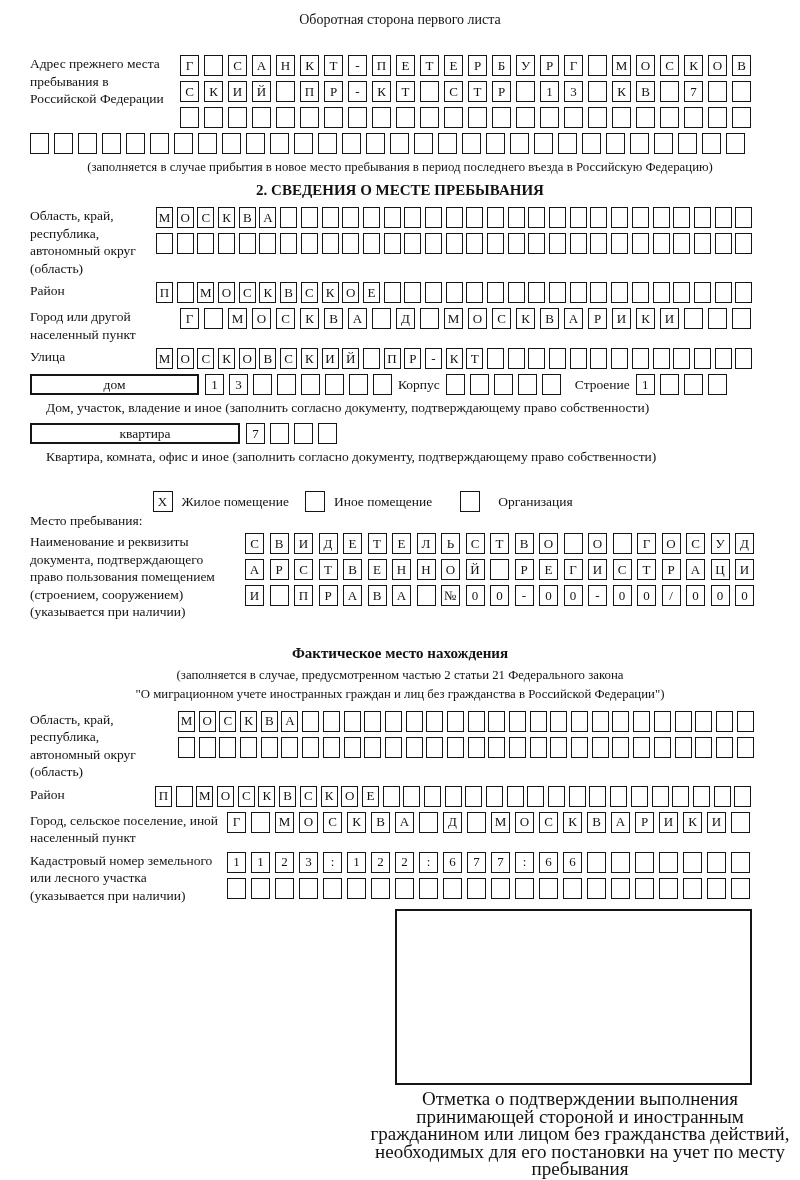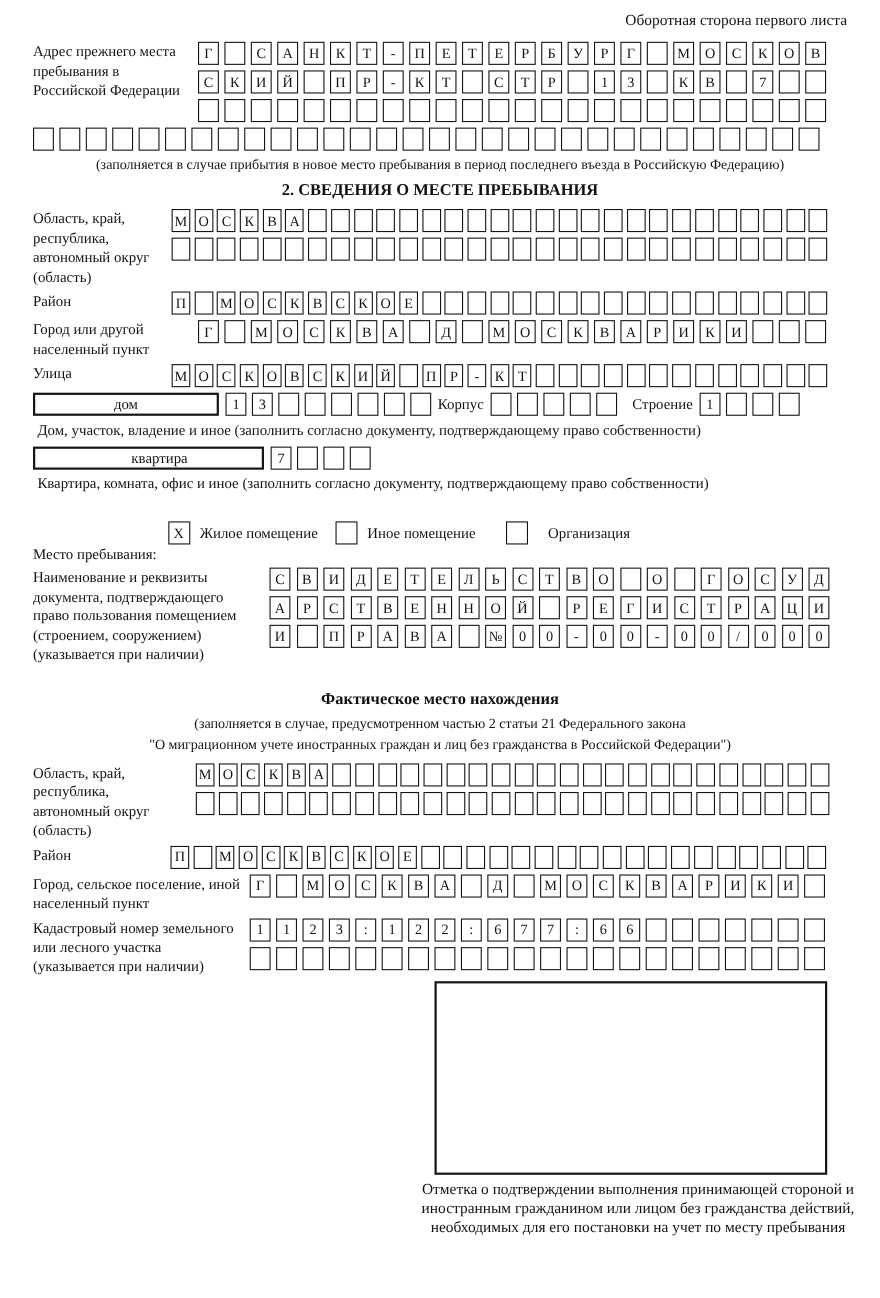--- a/index.html
+++ b/index.html
@@ -1,40 +1,40 @@
 <!DOCTYPE html>
 <html><head>
 <meta charset="utf-8">
 <style>
   html,body{margin:0;padding:0;background:#fff;}
   body{width:800px;height:1180px;overflow:hidden;color:#121212;
        font-family:"Liberation Serif","DejaVu Serif",serif;}
   .page{padding:12px 30px 0 30px;box-sizing:border-box;width:800px;}
-  .topright{text-align:right;font-size:14px;margin-bottom:10px;}
+  .topright{text-align:center;font-size:14px;margin-bottom:27px;}
   .frow{display:flex;align-items:flex-start;margin-bottom:5px;}
   .flabel{font-size:13.5px;line-height:17.5px;flex-shrink:0;box-sizing:border-box;padding-right:8px;}
   .lw150{width:150px;} .lw126{width:126px;} .lw148{width:148px;}
   .lw125{width:125px;} .lw197{width:197px;} .lw215{width:215px;}
   .stack{display:flex;flex-direction:column;gap:5px;}
   .cells{display:flex;gap:3.7px;}
   .cells.g5{gap:5px;} .cells.g55{gap:5.5px;}
   .cell{width:17px;height:21px;border:1.6px solid #151515;box-sizing:border-box;
         display:flex;align-items:center;justify-content:center;font-size:13px;flex-shrink:0;}
   .w19 .cell{width:19px;}
   .note{font-size:12.8px;text-align:center;margin:0 0 2px 0;line-height:17px;}
   .sectitle{font-weight:bold;font-size:15px;text-align:center;margin:6px 0 8px 0;}
   .widebox{border:2px solid #151515;height:21px;box-sizing:border-box;display:flex;
            align-items:center;justify-content:center;font-size:13.5px;flex-shrink:0;}
   .ilabel{font-size:13.5px;line-height:21px;margin:0 6px;white-space:nowrap;}
-  .caption{font-size:13.5px;margin:-1px 0 7px 4px;line-height:17px;}
+  .caption{font-size:13.5px;margin:-1px 0 7px 16px;line-height:17px;}
   .checkbox{width:20px;height:21px;border:1.6px solid #151515;box-sizing:border-box;flex-shrink:0;
             display:flex;align-items:center;justify-content:center;font-size:13px;}
   .opt{font-size:13.5px;line-height:21px;white-space:nowrap;}
   .bigbox{border:2px solid #151515;width:357px;height:176px;margin-left:365px;margin-top:4px;box-sizing:border-box;}
-  .bigcaption{font-size:14px;line-height:17.5px;text-align:center;width:420px;margin:5px 0 0 340px;}
+  .bigcaption{font-size:19px;line-height:17.5px;text-align:center;width:420px;margin:5px 0 0 340px;}
 </style>
 </head>
 <body>
 
 <div class="page">
 
   <div class="topright">Оборотная сторона первого листа</div>
 
   <div class="frow">
     <div class="flabel lw150">Адрес прежнего места пребывания в Российской Федерации</div>

